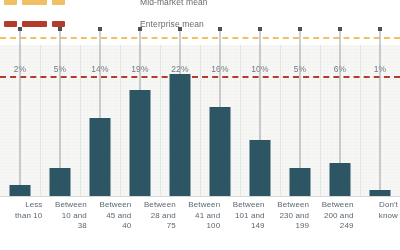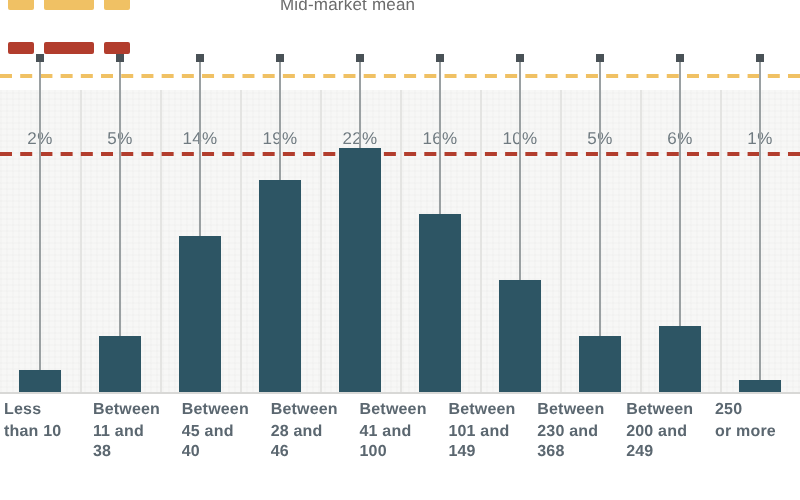--- a/index.html
+++ b/index.html
@@ -38,21 +38,21 @@
   .pct{
     position:absolute;left:0;right:0;top:19px;text-align:center;
     font-size:8.5px;color:#6f7a80;letter-spacing:.2px;
   }
   .whisker{position:absolute;left:50%;width:1px;background:#9aa0a2;transform:translateX(-50%);}
   .whisker-cap{position:absolute;left:50%;width:4px;height:4px;background:#4a5257;transform:translateX(-50%);}
   .bar{position:absolute;left:50%;transform:translateX(-50%);width:21px;background:#2d5564;bottom:1px;}
 
   
   .xlabels{position:absolute;left:0;top:200px;width:400px;height:50px;display:flex;}
-  .xcell{flex:1 1 0;text-align:left;padding:0 2px;box-sizing:border-box;font-weight:bold;}
+  .xcell{flex:1 1 0;text-align:right;padding:0 2px;box-sizing:border-box;}
   .xcell span{
     display:block;font-size:8px;line-height:10.5px;color:#5b6770;letter-spacing:.1px;
   }
 </style>
 </head>
 <body>
 
 <div id="chart-root">
 
   <div class="legend">
@@ -63,20 +63,21 @@
         <span class="dash d3" style="background: rgb(240, 193, 100);"></span>
       </span>
       <span class="legend-label">Mid-market mean</span>
     </div>
     <div class="legend-row">
       <span class="legend-swatch">
         <span class="dash d1" style="background: rgb(178, 61, 45);"></span>
         <span class="dash d2" style="background: rgb(178, 61, 45);"></span>
         <span class="dash d3" style="background: rgb(178, 61, 45);"></span>
       </span>
+      <span class="legend-label">Enterprise mean</span>
     </div>
   </div>
 
   <div class="plot">
     <div id="col-seps">
         <div class="col-sep" style="left: 40px;"></div>
         <div class="col-sep" style="left: 80px;"></div>
         <div class="col-sep" style="left: 120px;"></div>
         <div class="col-sep" style="left: 160px;"></div>
         <div class="col-sep" style="left: 200px;"></div>
@@ -154,52 +155,52 @@
     <div class="baseline"></div>
   </div>
 
   <div class="xlabels" id="xlabels">
       <div class="xcell">
         <span>Less</span>
         <span>than 10</span>
       </div>
       <div class="xcell">
         <span>Between</span>
-        <span>11 and</span>
+        <span>10 and</span>
         <span>38</span>
       </div>
       <div class="xcell">
         <span>Between</span>
         <span>45 and</span>
         <span>40</span>
       </div>
       <div class="xcell">
         <span>Between</span>
         <span>28 and</span>
-        <span>46</span>
+        <span>75</span>
       </div>
       <div class="xcell">
         <span>Between</span>
         <span>41 and</span>
         <span>100</span>
       </div>
       <div class="xcell">
         <span>Between</span>
         <span>101 and</span>
         <span>149</span>
       </div>
       <div class="xcell">
         <span>Between</span>
         <span>230 and</span>
-        <span>368</span>
+        <span>199</span>
       </div>
       <div class="xcell">
         <span>Between</span>
         <span>200 and</span>
         <span>249</span>
       </div>
       <div class="xcell">
-        <span>250</span>
-        <span>or more</span>
+        <span>Don't</span>
+        <span>know</span>
       </div>
     </div>
 
 </div>
 
 </body></html>

